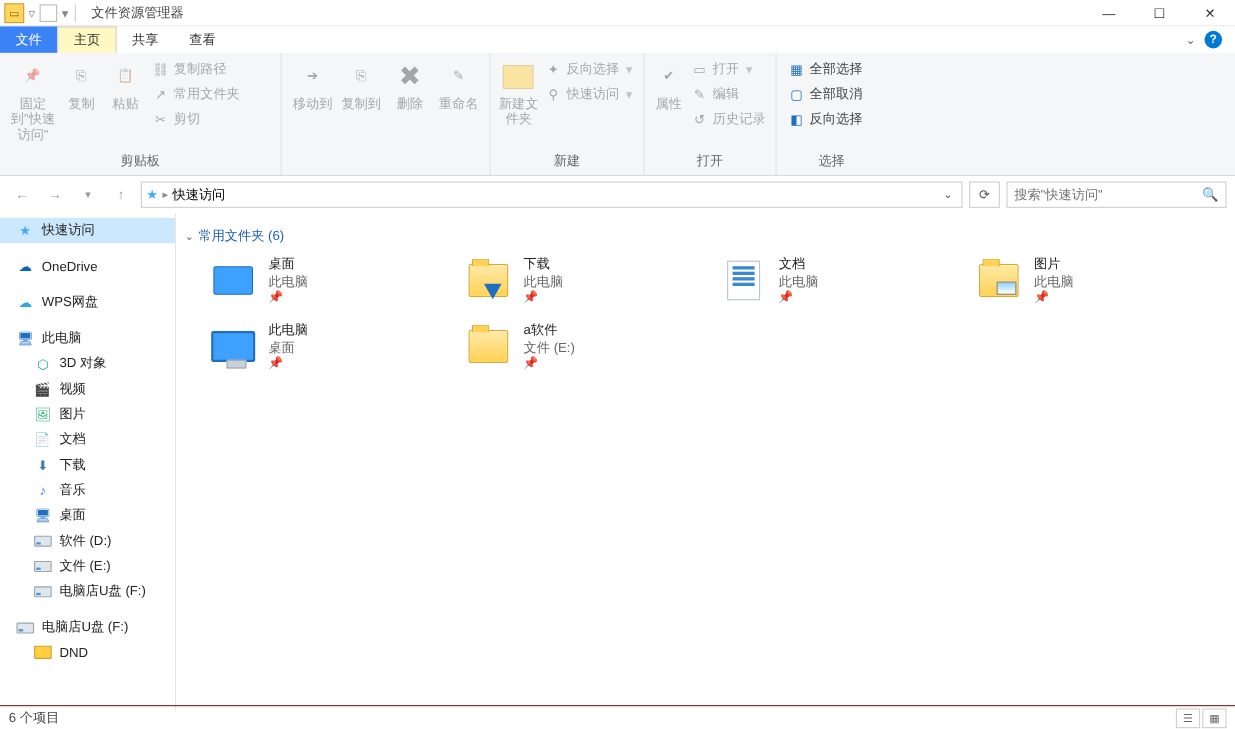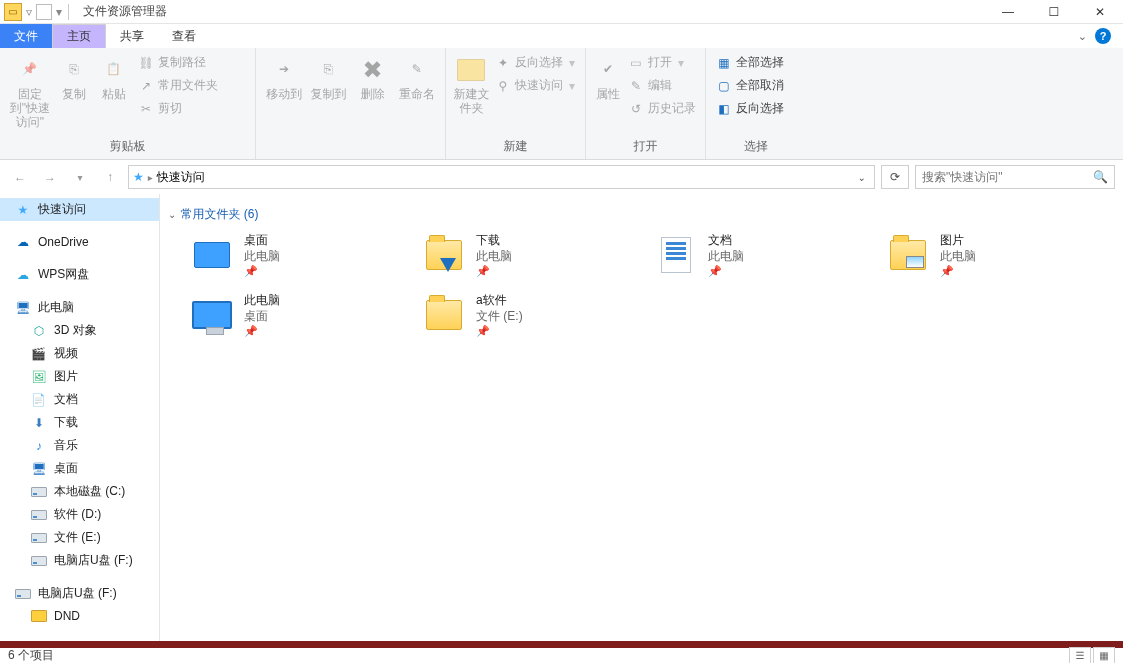--- a/index.html
+++ b/index.html
@@ -10,21 +10,21 @@
 .titlebar .qat { display:flex; align-items:center; gap:4px; padding:0 4px; }
 .titlebar .qat .fe-icon { width:18px; height:18px; background:#ffd75e; border:1px solid #d0a030; display:flex; align-items:center; justify-content:center; }
 .titlebar .title { margin-left:8px; color:#444; }
 .winctrls { margin-left:auto; display:flex; }
 .winctrls > div { width:46px; height:24px; display:flex; align-items:center; justify-content:center; color:#333; }
 
 
 .tabs { height:24px; display:flex; align-items:stretch; background:#fff; position:relative; }
 .tabs .tab { padding:0 14px; display:flex; align-items:center; color:#333; cursor:default; }
 .tabs .tab.file { background:#3b82f6; color:#fff; }
-.tabs .tab.active { border:1px solid #d0d0d0; border-bottom:none; background:#c4b5fd; }
+.tabs .tab.active { border:1px solid #d0d0d0; border-bottom:none; background:#fef9c3; }
 .tabs .help { margin-left:auto; display:flex; align-items:center; gap:8px; padding-right:12px; }
 .tabs .chev { color:#6a6a6a; font-size:11px; }
 .tabs .qmark { width:16px; height:16px; border-radius:50%; background:#0078d7; color:#fff; display:flex; align-items:center; justify-content:center; font-size:11px; font-weight:bold; }
 
 
 .ribbon { height:112px; background:#f5f6f7; border-bottom:1px solid #dadada; display:flex; }
 .group { border-right:1px solid #e1e1e1; display:flex; flex-direction:column; padding:2px 6px 0 6px; }
 .group .row { display:flex; align-items:flex-start; flex:1; }
 .group .label { text-align:center; color:#666; font-size:12px; padding:2px 0 4px; }
 .bigbtn { width:48px; display:flex; flex-direction:column; align-items:center; gap:2px; padding-top:4px; color:#444; text-align:center; line-height:1.15; }
@@ -61,21 +61,21 @@
 .ghead { color:#1a5fb4; padding:4px 0 6px 8px; display:flex; align-items:center; gap:4px;}
 .ghead .caret { font-size:10px; color:#666;}
 .grid { display:flex; flex-wrap:wrap; padding-left:24px; }
 .item { width:232px; height:60px; display:flex; align-items:flex-start; gap:8px; padding:4px; }
 .item .iicon { width:48px; height:44px; display:flex; align-items:center; justify-content:center; }
 .item .meta { display:flex; flex-direction:column; line-height:1.3; color:#222; }
 .item .sub { color:#666; }
 .pin { color:#777; font-size:11px; }
 
 
-.status { height:22px; border-top:7px solid #7f1d1d; display:flex; align-items:center; padding:0 8px; color:#444; position:absolute; bottom:0; left:0; right:0;}
+.status { height:22px; border-top:1px solid #7f1d1d; display:flex; align-items:center; padding:0 8px; color:#444; position:absolute; bottom:0; left:0; right:0;}
 .status .views { margin-left:auto; display:flex; gap:2px;}
 .status .vbtn{width:22px;height:18px;border:1px solid #cfcfcf; display:flex;align-items:center;justify-content:center;color:#666;font-size:10px;}
 
 
 .folder-ic{width:36px;height:30px;background:linear-gradient(#ffe9a6,#ffd257);border:1px solid #d7ab2f;border-radius:2px;position:relative;}
 .folder-ic::before{content:"";position:absolute;top:-6px;left:2px;width:14px;height:6px;background:#ffd257;border:1px solid #d7ab2f;border-bottom:none;border-radius:2px 2px 0 0;}
 .folder-sm{width:16px;height:12px;background:#ffcf3d;border:1px solid #caa030;border-radius:1px;display:inline-block;}
 .drive-sm{width:16px;height:10px;background:#dfe6ec;border:1px solid #9aa5af;border-radius:1px;display:inline-block;position:relative;}
 .drive-sm::after{content:"";position:absolute;bottom:1px;left:1px;width:4px;height:2px;background:#4a90d9;}
 .monitor-ic{width:40px;height:28px;border:2px solid #1e6fc0;background:#3ea0ff;border-radius:2px;position:relative;}
@@ -318,26 +318,20 @@
         <span>音乐</span>
       </div>
     <div class="tn indent">
         <span class="ticon tree-pc">🖥</span>
         <span>桌面</span>
       </div>
     <div class="tn indent">
         <span class="ticon">
           <span class="drive-sm"></span>
         </span>
-        <span>本地磁盘 (C:)</span>
-      </div>
-    <div class="tn indent">
-        <span class="ticon">
-          <span class="drive-sm"></span>
-        </span>
         <span>软件 (D:)</span>
       </div>
     <div class="tn indent">
         <span class="ticon">
           <span class="drive-sm"></span>
         </span>
         <span>文件 (E:)</span>
       </div>
     <div class="tn indent">
         <span class="ticon">

